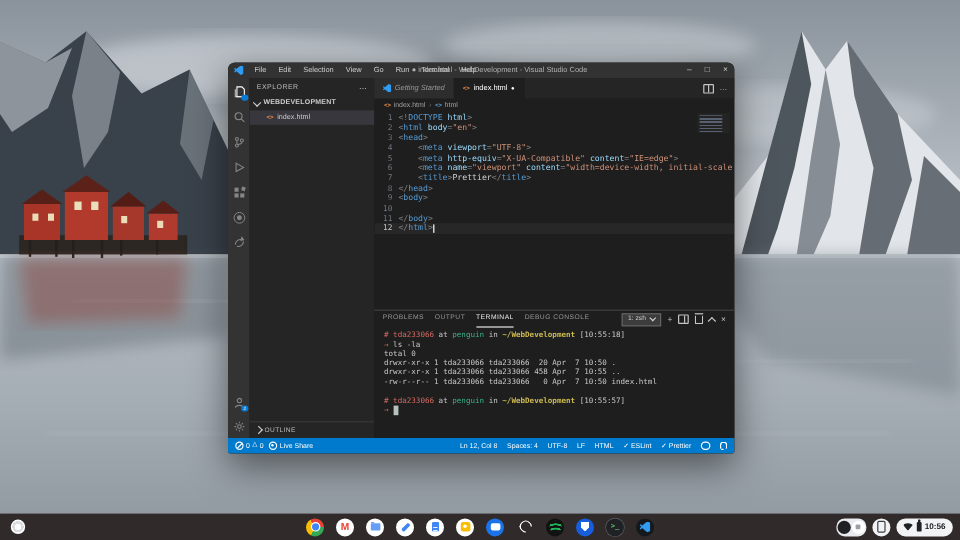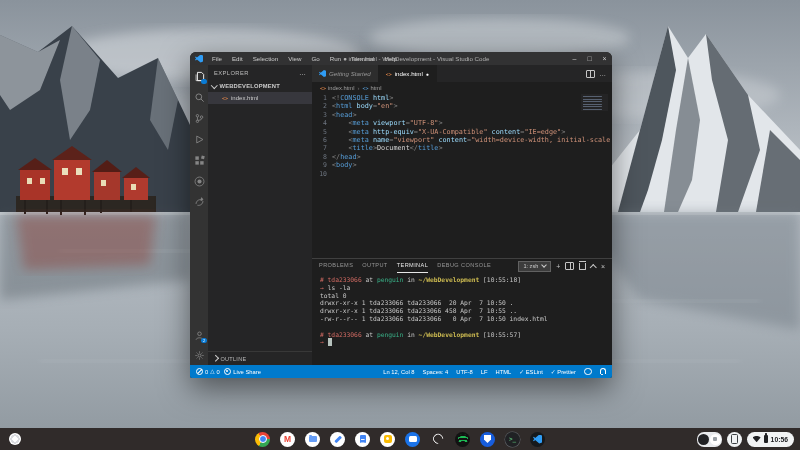--- a/index.html
+++ b/index.html
@@ -350,30 +350,32 @@
               <span>index.html</span>
             </span>
             <span class="bc-sep">›</span>
             <span class="bc-item">
               <span class="ic-html-blue">&lt;&gt;</span>
               <span>html</span>
             </span>
           </div>
         <div class="codearea">
           <div id="code">
-              <div class="code-line"><span class="ln">1</span><span class="code-text"><span class="tk-p">&lt;!</span><span class="tk-t">CONSOLE</span><span class="tk-a"> html</span><span class="tk-p">&gt;</span></span></div>
+              <div class="code-line"><span class="ln">1</span><span class="code-text"><span class="tk-p">&lt;!</span><span class="tk-t">DOCTYPE</span><span class="tk-a"> html</span><span class="tk-p">&gt;</span></span></div>
               <div class="code-line"><span class="ln">2</span><span class="code-text"><span class="tk-p">&lt;</span><span class="tk-t">html</span><span class="tk-a"> body</span><span class="tk-p">=</span><span class="tk-s">"en"</span><span class="tk-p">&gt;</span></span></div>
               <div class="code-line"><span class="ln">3</span><span class="code-text"><span class="tk-p">&lt;</span><span class="tk-t">head</span><span class="tk-p">&gt;</span></span></div>
               <div class="code-line"><span class="ln">4</span><span class="code-text"><span class="tk-f">    </span><span class="tk-p">&lt;</span><span class="tk-t">meta</span><span class="tk-a"> viewport</span><span class="tk-p">=</span><span class="tk-s">"UTF-8"</span><span class="tk-p">&gt;</span></span></div>
               <div class="code-line"><span class="ln">5</span><span class="code-text"><span class="tk-f">    </span><span class="tk-p">&lt;</span><span class="tk-t">meta</span><span class="tk-a"> http-equiv</span><span class="tk-p">=</span><span class="tk-s">"X-UA-Compatible"</span><span class="tk-a"> content</span><span class="tk-p">=</span><span class="tk-s">"IE=edge"</span><span class="tk-p">&gt;</span></span></div>
               <div class="code-line"><span class="ln">6</span><span class="code-text"><span class="tk-f">    </span><span class="tk-p">&lt;</span><span class="tk-t">meta</span><span class="tk-a"> name</span><span class="tk-p">=</span><span class="tk-s">"viewport"</span><span class="tk-a"> content</span><span class="tk-p">=</span><span class="tk-s">"width=device-width, initial-scale</span></span></div>
-              <div class="code-line"><span class="ln">7</span><span class="code-text"><span class="tk-f">    </span><span class="tk-p">&lt;</span><span class="tk-t">title</span><span class="tk-p">&gt;</span><span class="tk-x">Document</span><span class="tk-p">&lt;/</span><span class="tk-t">title</span><span class="tk-p">&gt;</span></span></div>
+              <div class="code-line"><span class="ln">7</span><span class="code-text"><span class="tk-f">    </span><span class="tk-p">&lt;</span><span class="tk-t">title</span><span class="tk-p">&gt;</span><span class="tk-x">Prettier</span><span class="tk-p">&lt;/</span><span class="tk-t">title</span><span class="tk-p">&gt;</span></span></div>
               <div class="code-line"><span class="ln">8</span><span class="code-text"><span class="tk-p">&lt;/</span><span class="tk-t">head</span><span class="tk-p">&gt;</span></span></div>
               <div class="code-line"><span class="ln">9</span><span class="code-text"><span class="tk-p">&lt;</span><span class="tk-t">body</span><span class="tk-p">&gt;</span></span></div>
               <div class="code-line"><span class="ln">10</span><span class="code-text"></span></div>
+              <div class="code-line"><span class="ln">11</span><span class="code-text"><span class="tk-p">&lt;/</span><span class="tk-t">body</span><span class="tk-p">&gt;</span></span></div>
+              <div class="code-line cur-line"><span class="ln">12</span><span class="code-text"><span class="tk-p">&lt;/</span><span class="tk-t">html</span><span class="tk-p">&gt;</span><span class="caret"></span></span></div>
             </div>
           <div class="minimap"></div>
         </div>
 
         <div class="panel">
           <div class="panel-header">
             <span id="ptabs" style="display:flex;">
                 <span class="ptab">PROBLEMS</span>
                 <span class="ptab">OUTPUT</span>
                 <span class="ptab active">TERMINAL</span>

